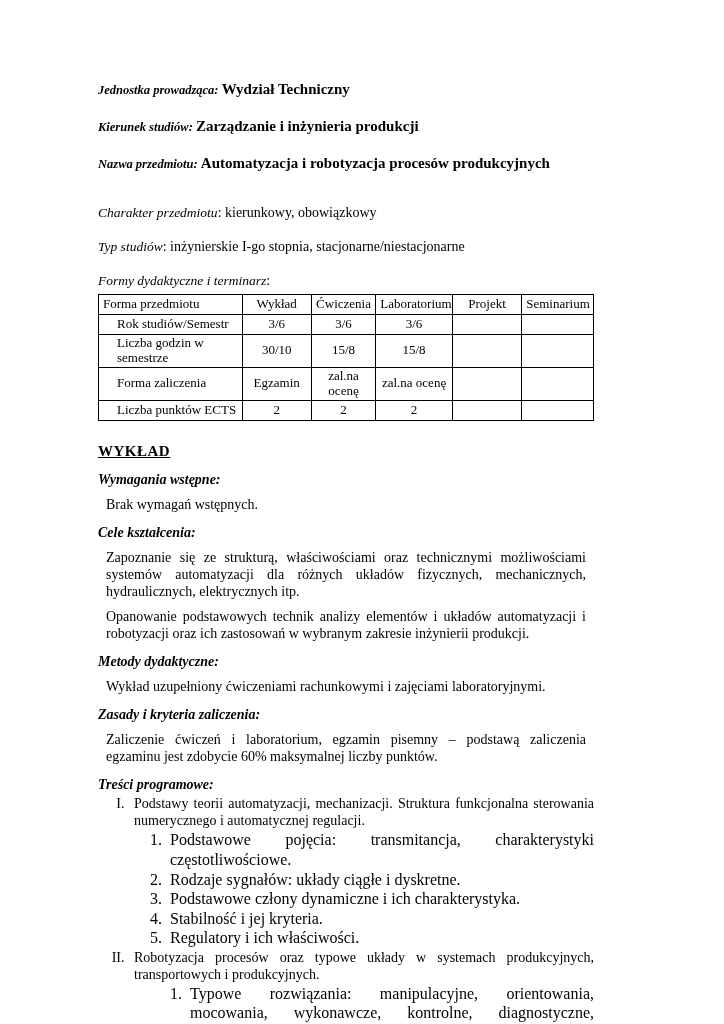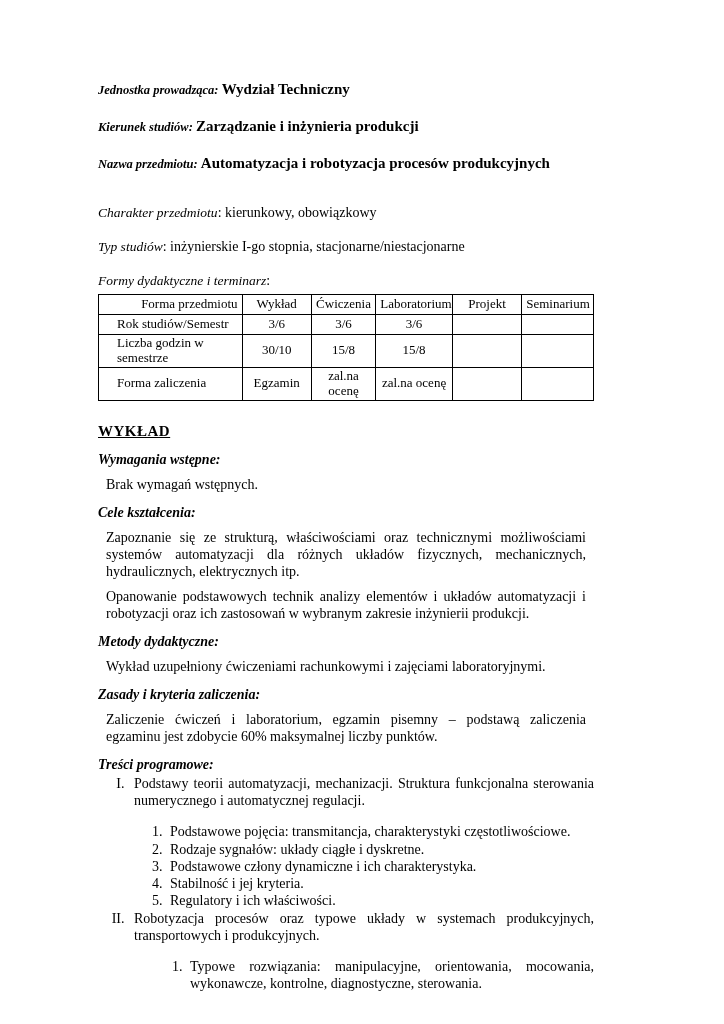--- a/index.html
+++ b/index.html
@@ -62,21 +62,21 @@
     font-weight: normal;
     text-align: center;
     vertical-align: middle;
     line-height: 1.15;
   }
   table.terms td.rowhdr {
     text-align: left;
     padding-left: 18px;
   }
   table.terms th.corner {
-    text-align: right;
+    text-align: left;
   }
   col.c0 { width: 29%; }
   col.c1 { width: 14%; }
   col.c2 { width: 13%; }
   col.c3 { width: 15.5%; }
   col.c4 { width: 14%; }
   col.c5 { width: 14.5%; }
 
   .section-title {
     font-size: 15px;
@@ -107,22 +107,22 @@
   }
   ol.roman > li {
     margin-bottom: 1px;
     line-height: 1.22;
     text-align: justify;
     padding-left: 6px;
   }
   ol.arabic {
     list-style-type: decimal;
     padding-left: 32px;
-    margin: 14px 0 1px 0;
-    font-size: 14px;
+    margin: 1px 0 1px 0;
+    font-size: 16px;
   }
   ol.arabic > li {
     line-height: 1.22;
     text-align: justify;
     padding-left: 4px;
     margin-bottom: 0px;
   }
 </style>
 </head>
 <body>
@@ -189,20 +189,28 @@
         <td>15/8</td>
         <td>15/8</td>
         <td></td>
         <td></td>
       </tr>
       <tr>
         <td class="rowhdr">Forma zaliczenia</td>
         <td>Egzamin</td>
         <td>zal.na ocenę</td>
         <td>zal.na ocenę</td>
+        <td></td>
+        <td></td>
+      </tr>
+      <tr>
+        <td class="rowhdr">Liczba punktów ECTS</td>
+        <td>2</td>
+        <td>2</td>
+        <td>2</td>
         <td></td>
         <td></td>
       </tr>
     </tbody>
   </table>
 
   <div class="section-title">WYKŁAD</div>
 
   <div class="block">
     <div class="sub-head"><span>Wymagania wstępne</span><span>:</span></div>

